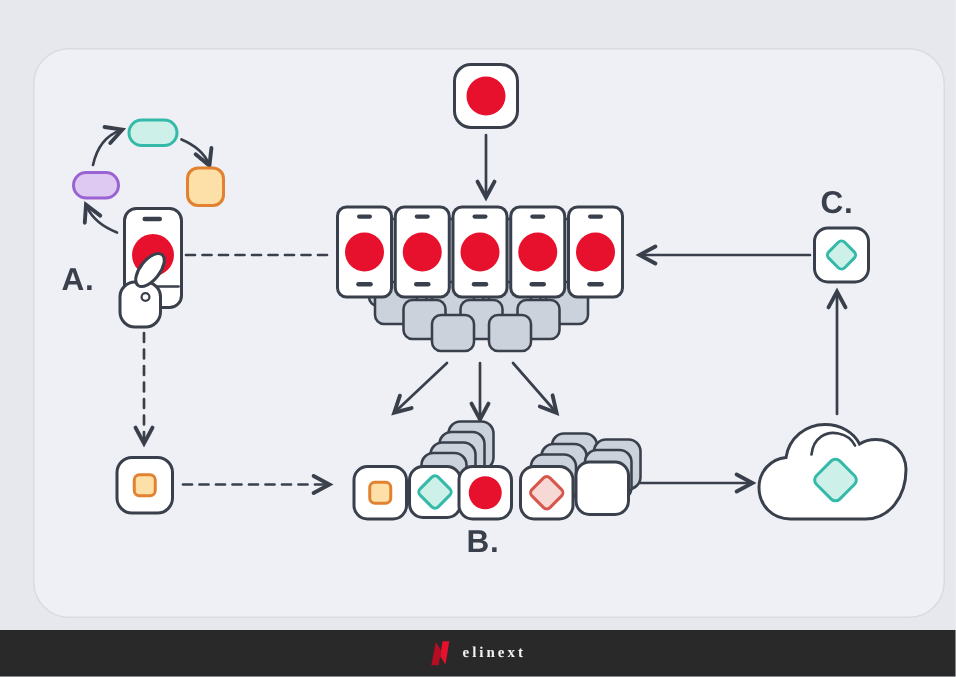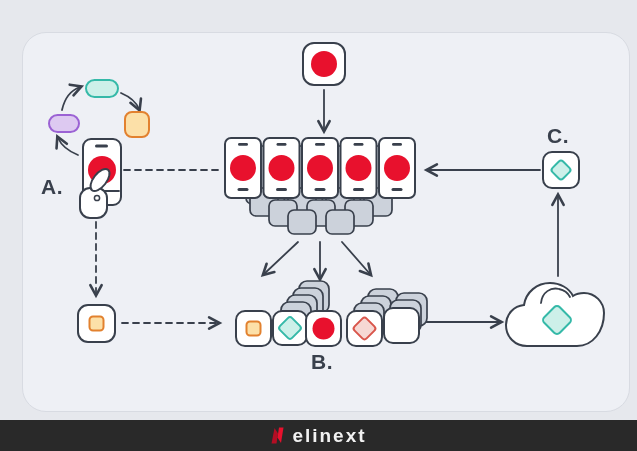--- a/index.html
+++ b/index.html
@@ -23,21 +23,21 @@
     font-weight: 700; font-size: 21px; color: var(--ink, #39404c);
     letter-spacing: 0.5px;
   }
   .footer {
     position: absolute; left: 0; top: 420px; width: 637px; height: 31px;
     background: var(--footer-bg, #292929);
     display: flex; align-items: center; justify-content: center; gap: 7px;
   }
   .brand {
     color: var(--footer-text, #f2f2f2);
-    font-weight: 700; font-size: 19px; letter-spacing: 2px;
+    font-weight: 700; font-size: 10px; letter-spacing: 2px; font-family: Liberation Serif, serif;
   }
   
   .ink-line { stroke: var(--ink, #39404c); stroke-width: 1.8; fill: none; stroke-linecap: round; }
   .dashed { stroke-dasharray: 6 5; }
   .shape-white { fill: #ffffff; stroke: var(--ink, #39404c); stroke-width: 2; }
   .shape-gray { fill: var(--gray-fill, #ccd2db); stroke: var(--ink, #39404c); stroke-width: 1.7; }
   .red-fill { fill: var(--red, #e8112d); }
   .ink-fill { fill: var(--ink, #39404c); }
   .teal-shape { fill: var(--teal-light, #cdf0e9); stroke: var(--teal, #35b9a8); stroke-width: 2; }
   .purple-shape { fill: var(--purple-light, #ddc9f1); stroke: var(--purple, #9b62d4); stroke-width: 2; }

